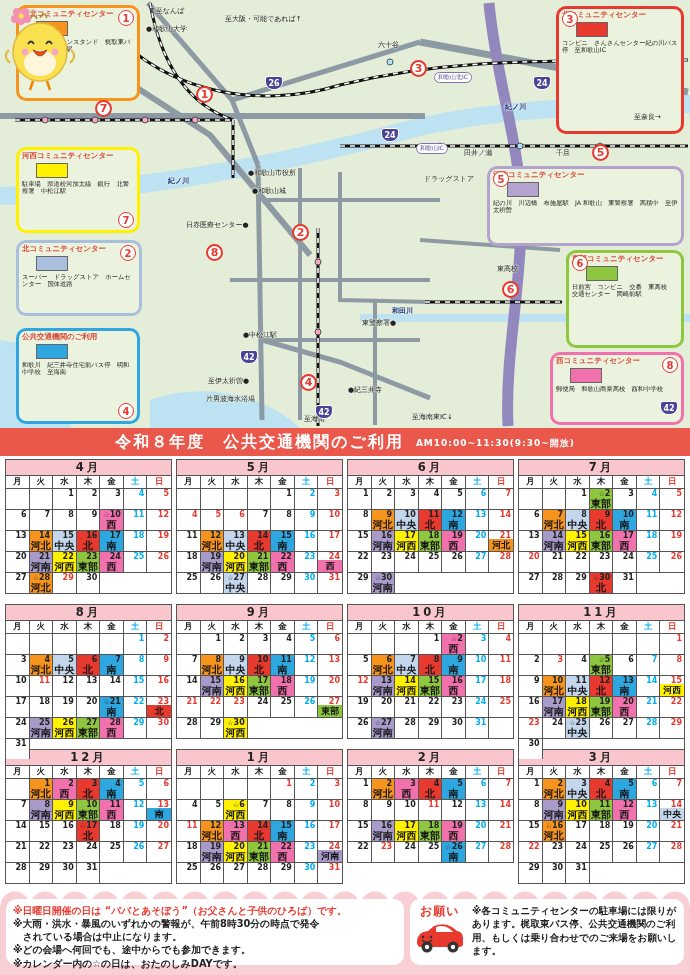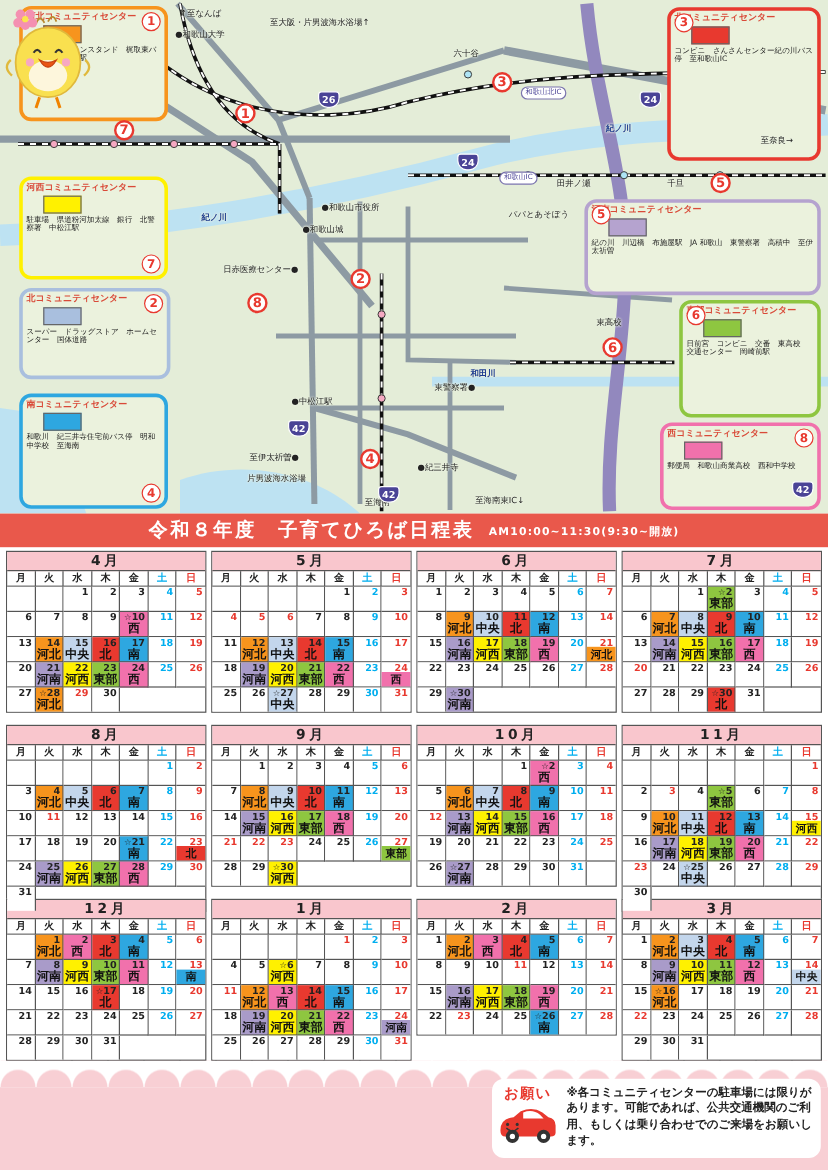--- a/index.html
+++ b/index.html
@@ -153,21 +153,21 @@
           <div class="inset-lm">駐車場　県道粉河加太線　銀行　北警察署　中松江駅</div>
         </div>
         <div class="inset" style="left: 16px; top: 240px; width: 126px; height: 76px; border-color: rgb(169, 191, 222);">
           <div class="inset-num pos-tr">2</div>
           <div class="inset-name">北コミュニティセンター</div>
           <div class="inset-bldg" style="background: rgb(169, 191, 222);"></div>
           <div class="inset-lm">スーパー　ドラッグストア　ホームセンター　国体道路</div>
         </div>
         <div class="inset" style="left: 16px; top: 328px; width: 124px; height: 96px; border-color: rgb(46, 167, 224);">
           <div class="inset-num pos-br">4</div>
-          <div class="inset-name">南コミュニティセンター</div>
+          <div class="inset-name">公共交通機関のご利用</div>
           <div class="inset-bldg" style="background: rgb(46, 167, 224);"></div>
           <div class="inset-lm">和歌川　紀三井寺住宅前バス停　明和中学校　至海南</div>
         </div>
         <div class="inset" style="left: 556px; top: 6px; width: 128px; height: 128px; border-color: rgb(232, 57, 47);">
           <div class="inset-num pos-tl">3</div>
           <div class="inset-name">北コミュニティセンター</div>
           <div class="inset-bldg" style="background: rgb(232, 57, 47);"></div>
           <div class="inset-lm">コンビニ　さんさんセンター紀の川バス停　至和歌山IC</div>
         </div>
         <div class="inset" style="left: 487px; top: 166px; width: 197px; height: 80px; border-color: rgb(181, 163, 207);">
@@ -191,40 +191,40 @@
         <div class="marker" style="left: 196px; top: 86px;">1</div>
         <div class="marker" style="left: 95px; top: 100px;">7</div>
         <div class="marker" style="left: 410px; top: 60px;">3</div>
         <div class="marker" style="left: 592px; top: 144px;">5</div>
         <div class="marker" style="left: 292px; top: 224px;">2</div>
         <div class="marker" style="left: 206px; top: 244px;">8</div>
         <div class="marker" style="left: 502px; top: 281px;">6</div>
         <div class="marker" style="left: 300px; top: 374px;">4</div>
         <div class="map-label" style="left: 150px; top: 8px;">↑至なんば</div>
         <div class="map-label" style="left: 146px; top: 26px;">●和歌山大学</div>
-        <div class="map-label" style="left: 225px; top: 16px;">至大阪・片男波海水浴場↑</div>
+        <div class="map-label" style="left: 225px; top: 16px;">至大阪・可能であれば↑</div>
         <div class="map-label" style="left: 378px; top: 42px;">六十谷</div>
         <div class="map-label" style="left: 634px; top: 114px;">至奈良→</div>
         <div class="map-label" style="left: 505px; top: 104px; color: rgb(29, 59, 143); font-weight: bold;">紀ノ川</div>
         <div class="map-label" style="left: 168px; top: 178px; color: rgb(29, 59, 143); font-weight: bold;">紀ノ川</div>
         <div class="map-label" style="left: 464px; top: 150px;">田井ノ瀬</div>
         <div class="map-label" style="left: 556px; top: 150px;">千旦</div>
-        <div class="map-label" style="left: 248px; top: 170px; margin-left: 20px;">●和歌山市役所</div>
+        <div class="map-label" style="left: 248px; top: 170px;">●和歌山市役所</div>
         <div class="map-label" style="left: 252px; top: 188px;">●和歌山城</div>
-        <div class="map-label" style="left: 424px; top: 176px;">パパとあそぼう</div>
+        <div class="map-label" style="left: 424px; top: 176px;">ドラッグストア</div>
         <div class="map-label" style="left: 186px; top: 222px;">日赤医療センター●</div>
         <div class="map-label" style="left: 497px; top: 266px;">東高校</div>
         <div class="map-label" style="left: 362px; top: 320px;">東警察署●</div>
         <div class="map-label" style="left: 243px; top: 332px;">●中松江駅</div>
         <div class="map-label" style="left: 392px; top: 308px; color: rgb(29, 59, 143); font-weight: bold;">和田川</div>
         <div class="map-label" style="left: 208px; top: 378px;">至伊太祈曽●</div>
         <div class="map-label" style="left: 206px; top: 396px;">片男波海水浴場</div>
         <div class="map-label" style="left: 348px; top: 387px;">●紀三井寺</div>
         <div class="map-label" style="left: 304px; top: 416px;">至海南</div>
-        <div class="map-label" style="left: 396px; top: 414px;">至海南東IC↓</div>
+        <div class="map-label" style="left: 412px; top: 414px;">至海南東IC↓</div>
         <div class="route-badge" style="left: 265px; top: 76px;">26</div>
         <div class="route-badge" style="left: 533px; top: 76px;">24</div>
         <div class="route-badge" style="left: 381px; top: 128px;">24</div>
         <div class="route-badge" style="left: 240px; top: 350px;">42</div>
         <div class="route-badge" style="left: 315px; top: 405px;">42</div>
         <div class="route-badge" style="left: 660px; top: 401px;">42</div>
         <div class="ic-badge" style="left: 434px; top: 72px;">和歌山北IC</div>
         <div class="ic-badge" style="left: 416px; top: 143px;">和歌山IC</div>
       </div>
 
@@ -241,21 +241,21 @@
       <path d="M28,44 q3,-5 6,0 M46,44 q3,-5 6,0" stroke="#333" stroke-width="1.8" fill="none"></path>
       <circle cx="25" cy="52" r="3.4" fill="#F7A8C2"></circle>
         <circle cx="55" cy="52" r="3.4" fill="#F7A8C2"></circle>
       <path d="M33,50 Q40,62 47,50 Q40,54 33,50 Z" fill="#EA5514" stroke="#C43F0E" stroke-width="1"></path>
       <path d="M9,50 q-7,6 1,13 M71,50 q7,6 -1,13" stroke="#E0B93C" stroke-width="2" fill="none"></path>
       <path d="M33,81 l-3,9 M47,81 l3,9" stroke="#F08300" stroke-width="2.5" fill="none"></path>
     </svg>
   </div>
 
   <div class="banner">
-    <span class="banner-title">令和８年度　子育てひろば日程表</span>
+    <span class="banner-title">令和８年度　公共交通機関のご利用</span>
     <span class="banner-time">AM10:00~11:30(9:30~開放)</span>
   </div>
 
   <div class="cal-grid" id="calendar-grid">
       <div class="cal">
         <div class="cal-head">4月</div>
         <div class="cal-row">
           <div class="dow">月</div>
           <div class="dow">火</div>
           <div class="dow">水</div>
@@ -1794,30 +1794,37 @@
           <div class="cell void"></div>
           <div class="cell void"></div>
           <div class="cell void"></div>
         </div>
       </div>
     </div>
 
   <div class="scallops"></div>
   <div class="footer"></div>
 
+  <div class="notes-left" id="notes-left">
+      <div class="note-line note-red">※日曜日開催の日は “パパとあそぼう”（お父さんと子供のひろば）です。</div>
+      <div class="note-line">※大雨・洪水・暴風のいずれかの警報が、午前8時30分の時点で発令</div>
+      <div class="note-line">　されている場合は中止になります。</div>
+      <div class="note-line">※どの会場へ何回でも、途中からでも参加できます。</div>
+      <div class="note-line">※カレンダー内の☆の日は、おたのしみDAYです。</div>
+    </div>
 
   <div class="notes-right">
     <div class="onegai">お願い</div>
     <svg class="car" width="52" height="34" viewBox="0 0 52 34">
       <path d="M3,21 Q3,11 14,10 L20,5 Q30,1 38,6 L43,10 Q49,11 49,17 L49,23 Q49,26 45,26 L7,26 Q3,26 3,21 Z" fill="#E8392F"></path>
       <path d="M22,6 Q30,3 36,8 L39,11 L22,11 Z" fill="#fff"></path>
       <circle cx="13" cy="26" r="5.5" fill="#333"></circle>
         <circle cx="13" cy="26" r="2.2" fill="#fff"></circle>
       <circle cx="39" cy="26" r="5.5" fill="#333"></circle>
         <circle cx="39" cy="26" r="2.2" fill="#fff"></circle>
       <circle cx="9" cy="16" r="1.3" fill="#333"></circle>
         <circle cx="17" cy="16" r="1.3" fill="#333"></circle>
       <path d="M8,19 q5,5 10,0" stroke="#333" stroke-width="1.4" fill="none"></path>
     </svg>
-    <div class="parking-text">※各コミュニティセンターの駐車場には限りがあります。可能であれば、公共交通機関のご利用、もしくは乗り合わせでのご来場をお願いします。</div>
+    <div class="parking-text">※各コミュニティセンターの駐車場には限りがあります。梶取東バス停、公共交通機関のご利用、もしくは乗り合わせでのご来場をお願いします。</div>
   </div>
 
 </div>
 
 </body></html>

